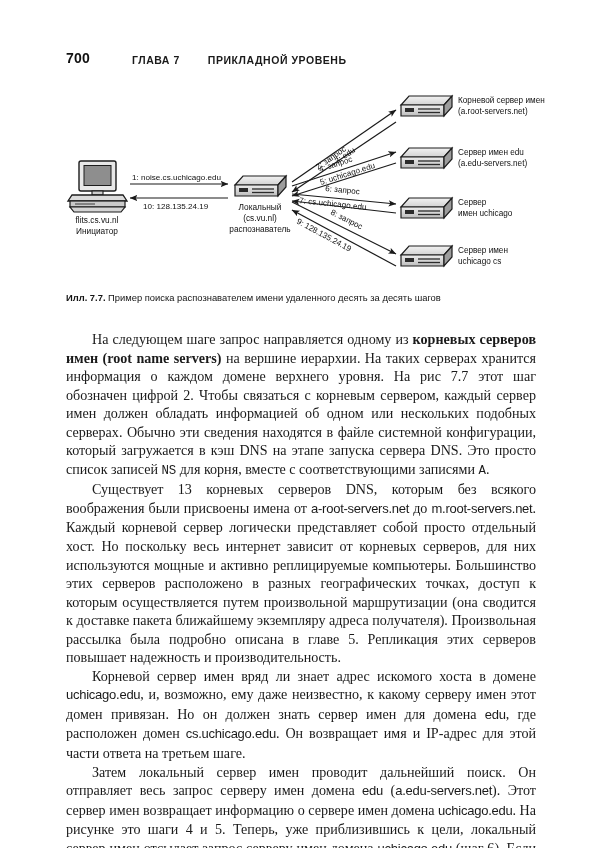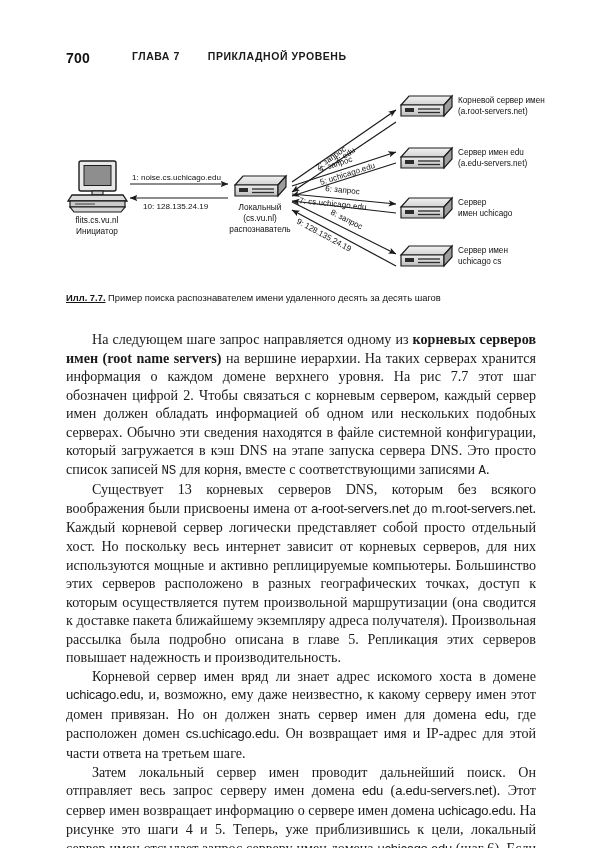--- a/index.html
+++ b/index.html
@@ -22,21 +22,21 @@
     position: absolute;
     inset: 0;
   }
 
   
   .running-head {
     position: absolute;
     left: 66px;
     top: 50px;
     display: flex;
-    align-items: flex-start;
+    align-items: flex-end;
     gap: 22px;
     white-space: nowrap;
   }
   .folio {
     font-family: "Liberation Sans", "DejaVu Sans", sans-serif;
     font-weight: bold;
     font-size: 14px;
     letter-spacing: 0.2px;
     color: #111;
   }
@@ -65,21 +65,20 @@
     left: 66px;
     top: 292px;
     width: 470px;
     font-family: "Liberation Sans", "DejaVu Sans", sans-serif;
     font-size: 9.4px;
     line-height: 1.35;
     color: #141414;
   }
   .figcaption .fig-num {
     font-weight: bold;
-    text-decoration: underline;
   }
 
   
   .body-col {
     position: absolute;
     left: 66px;
     top: 330px;
     width: 470px;
   }
   p.para {

